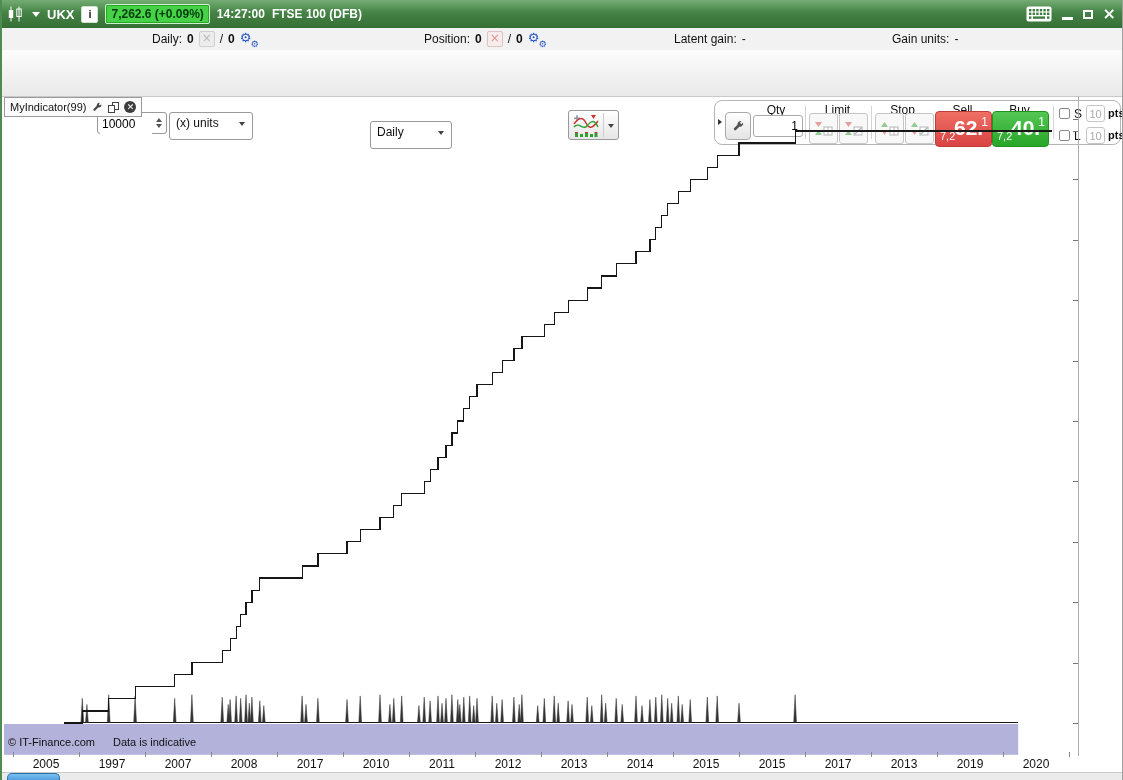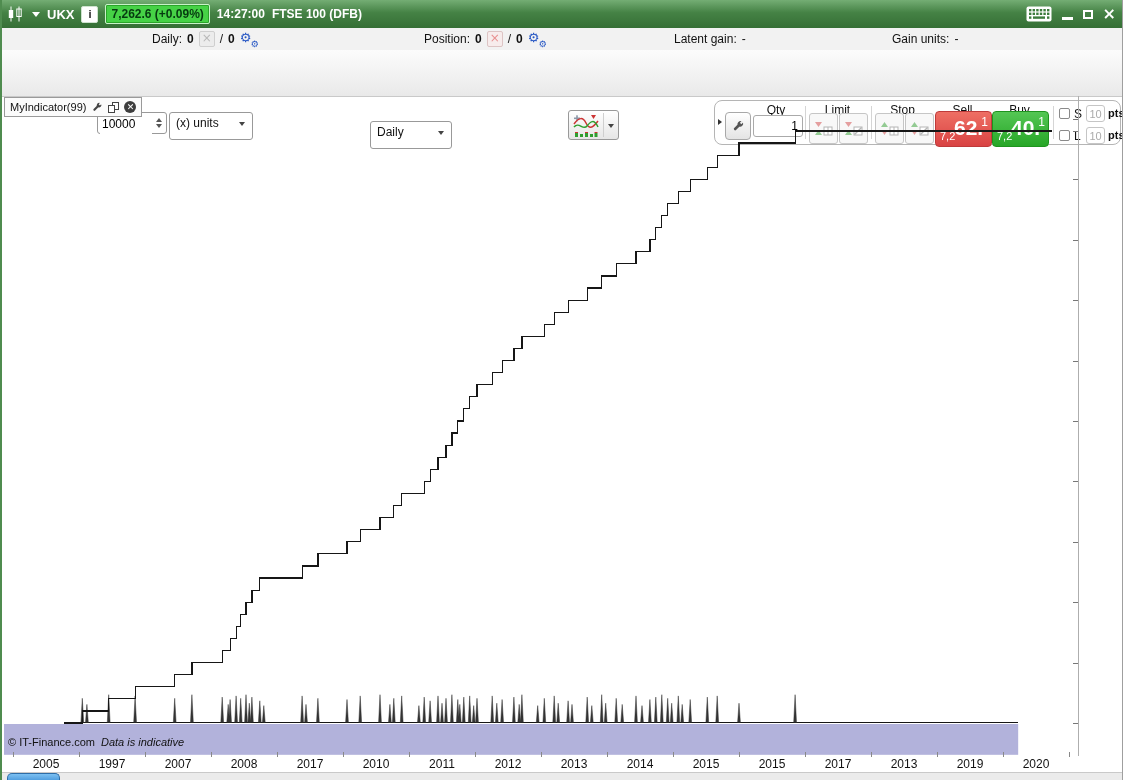--- a/index.html
+++ b/index.html
@@ -75,21 +75,21 @@
   .xtick{position:absolute;top:752px;width:1px;height:5px;background:#888}
   .indtab{position:absolute;left:2px;top:97px;display:inline-flex;align-items:center;gap:5px;
     border:1px solid #9a9a9a;background:#fbfbfb;height:18px;padding:0 5px;font-size:11px}
   .copyic{position:relative;width:11px;height:11px}
   .copyic i{position:absolute;width:7px;height:8px;border:1px solid #444;background:#fff;box-sizing:border-box}
   .copyic i.b{left:0;bottom:0}
   .copyic i.f{right:0;top:0}
   .closec{width:12px;height:12px;border-radius:50%;background:#3d3d3d;color:#fff;font-size:9px;
     line-height:12px;text-align:center;font-family:"DejaVu Sans",sans-serif}
   .copyr{position:absolute;left:6px;top:736px;font-size:11px;color:#111}
-  .copyr .i{font-style:italic;margin-left:6px}
+  .copyr .i{margin-left:18px}
   
   .bottombar{position:absolute;left:0;top:772px;right:0;height:8px;background:#ebebeb;border-top:1px solid #c9c9c9}
   .bluebtn{position:absolute;left:5px;top:773px;width:53px;height:10px;border-radius:5px 5px 0 0;
     background:linear-gradient(#7cc0f2,#3d8fd6);border:1px solid #2d6da8;border-bottom:none;box-sizing:border-box}
 </style>
 </head>
 <body>
 
 <div id="win">
 

